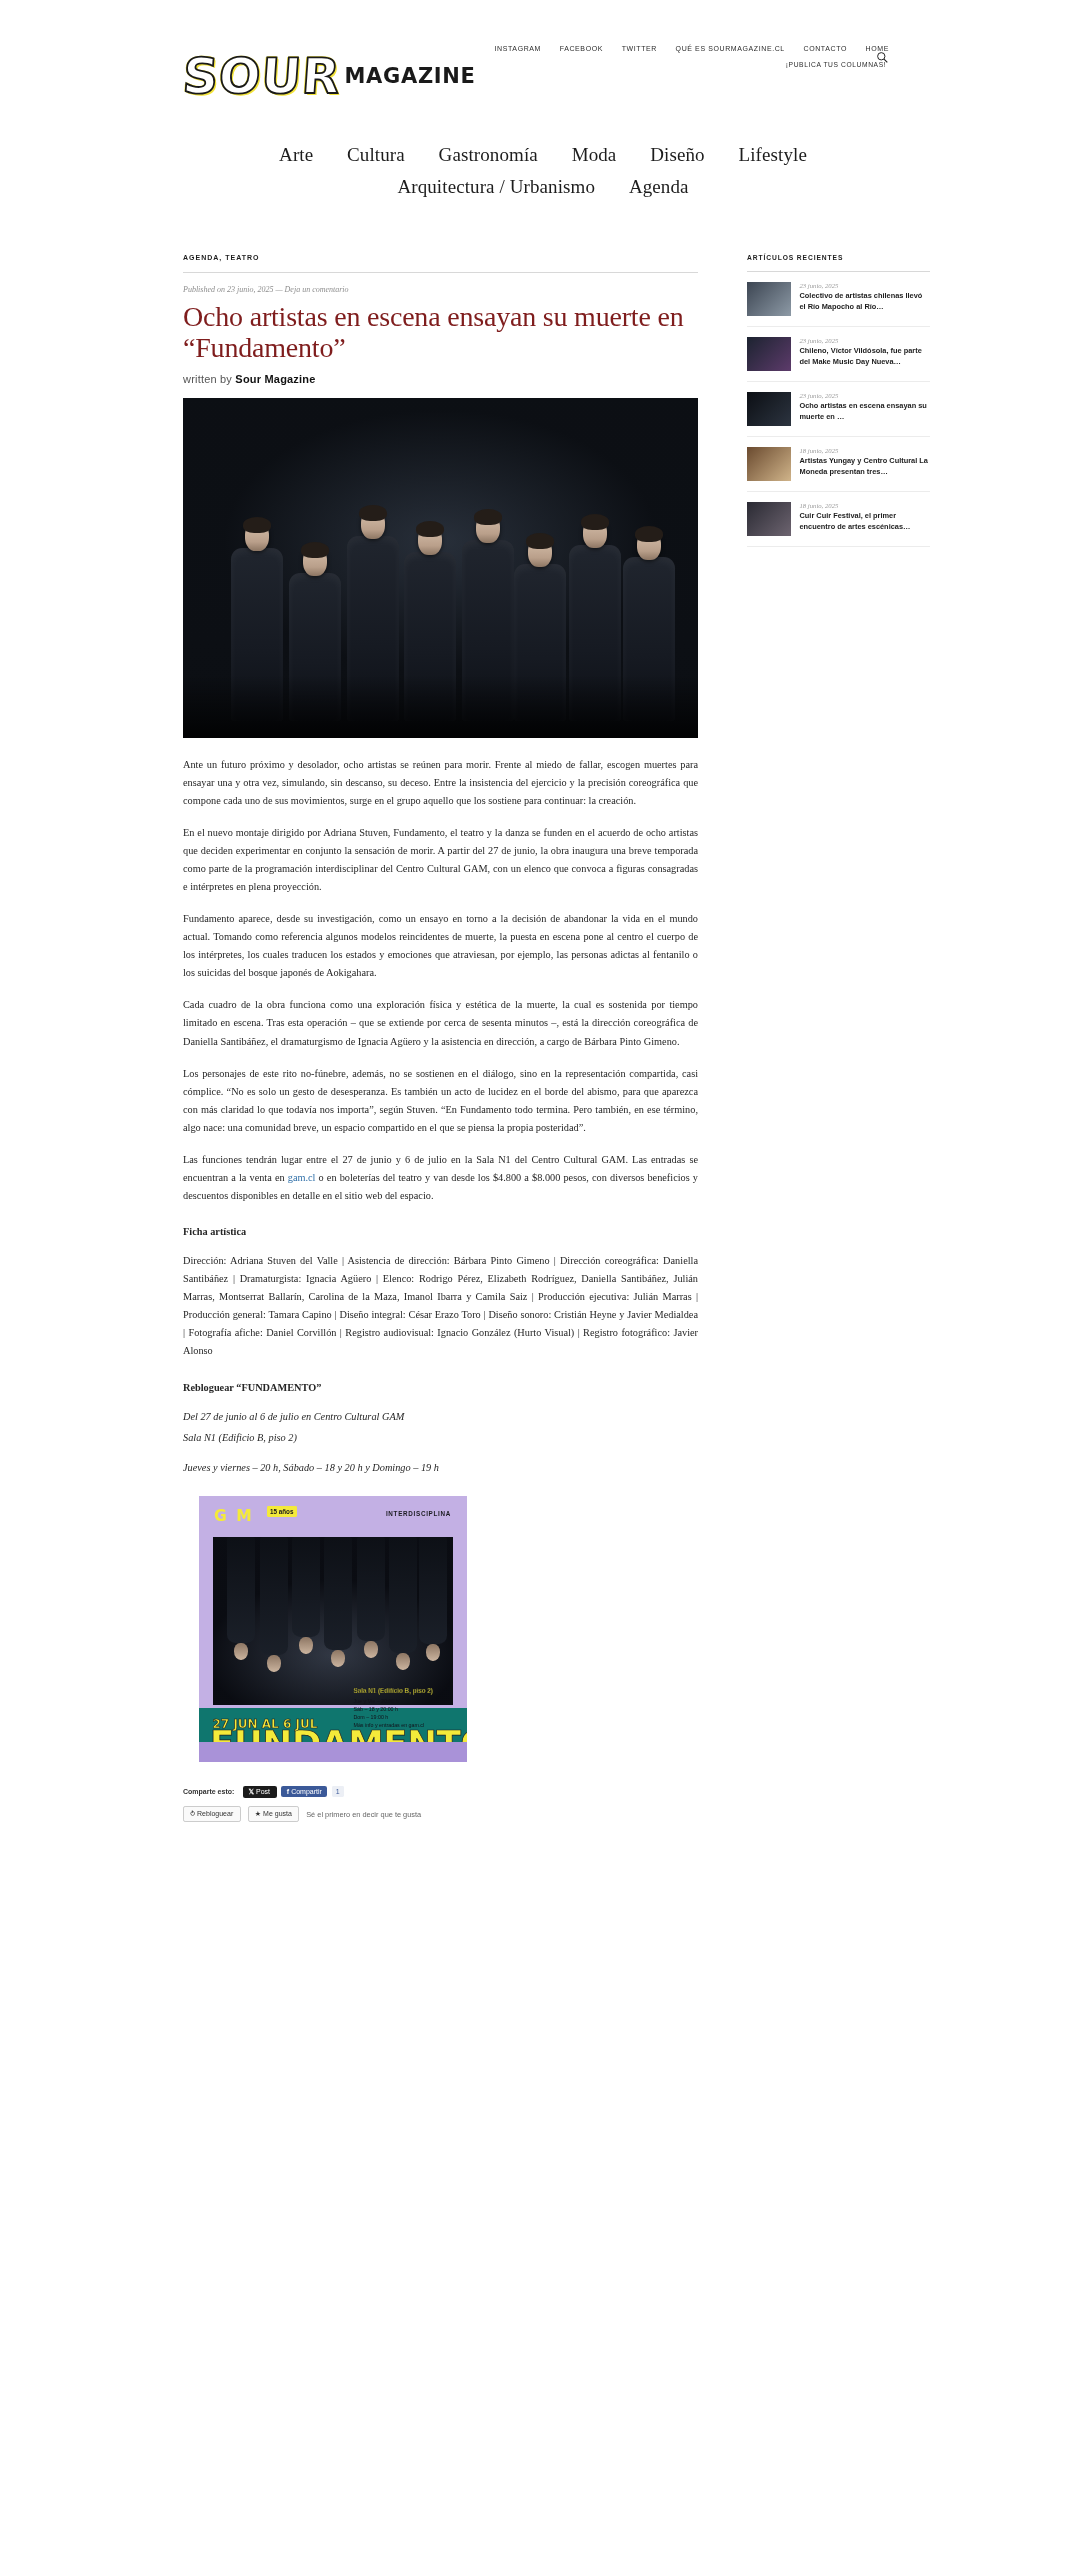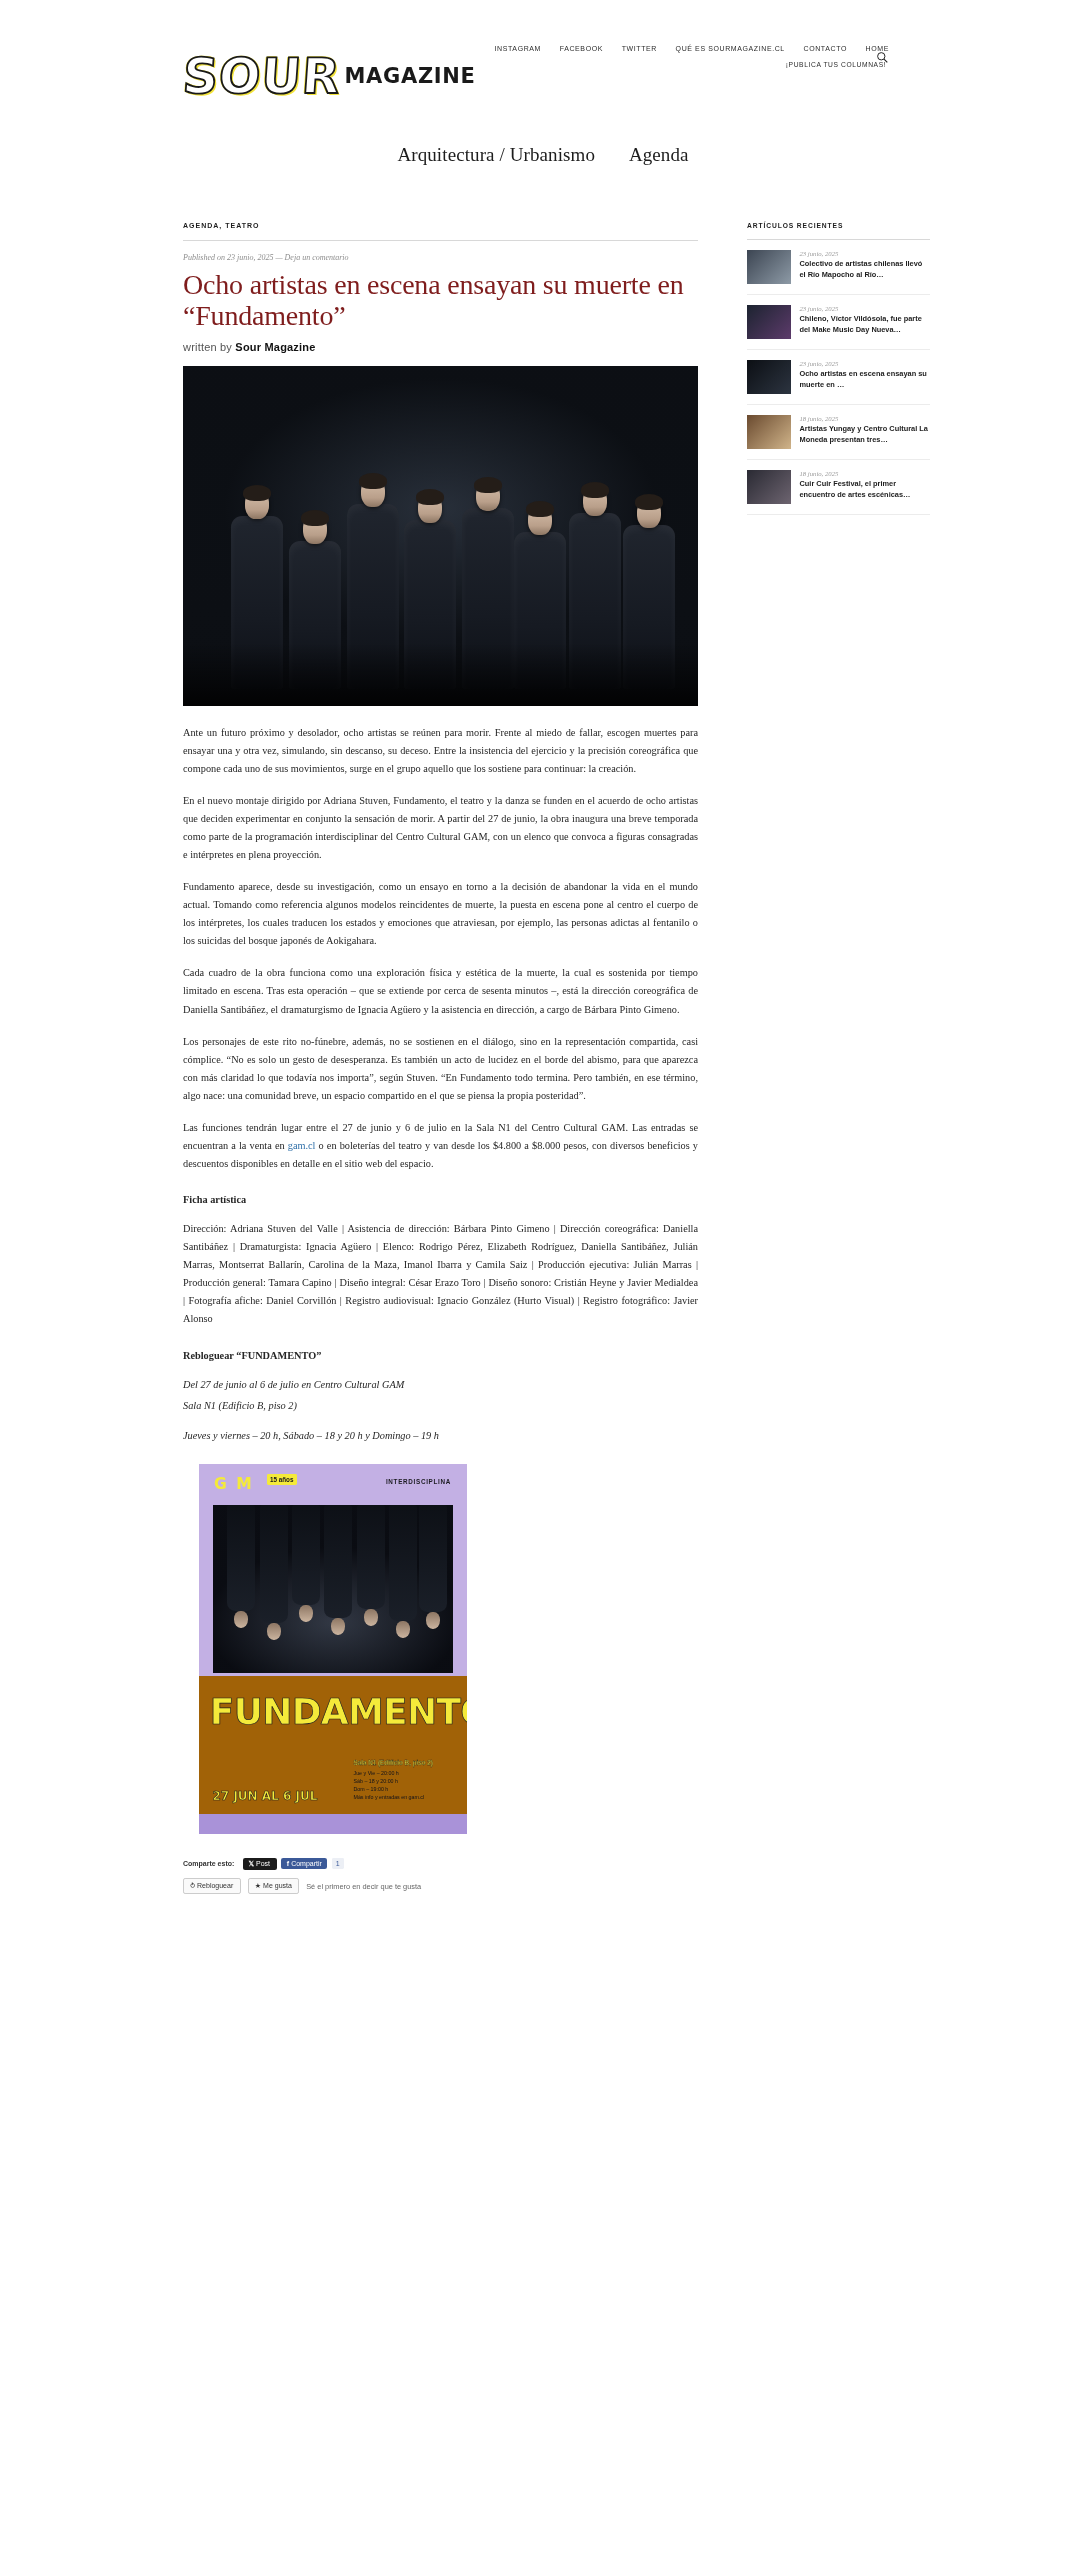--- a/index.html
+++ b/index.html
@@ -236,23 +236,23 @@
   .article-body a { color: #2f6fa8; text-decoration: none; }
   .sec-head {
     font-weight: bold;
     margin: 18.3px 0 11.3px 0 !important;
   }
   .ital-line { font-style: italic; margin-bottom: 2.8px !important; }
 
   
   .poster {
     width: 268px;
-    height: 370px;
+    height: 266px;
     margin: 18.3px 0 0 15.5px;
-    background: #a16207;
+    background: #0f766e;
     position: relative;
     overflow: hidden;
   }
   .poster-top {
     position: absolute;
     left: 0; right: 0; top: 0;
     height: 212px;
     background: #c3b0e4;
   }
   .poster-photo {
@@ -476,20 +476,28 @@
         <svg width="12.7" height="12.7" viewBox="0 0 18 18">
           <circle cx="7.5" cy="7.5" r="5.2" fill="none" stroke="#222" stroke-width="1.4"></circle>
           <line x1="11.4" y1="11.4" x2="16" y2="16" stroke="#222" stroke-width="1.6"></line>
         </svg>
       </div>
     </nav>
   </div>
 
   <nav class="main-nav">
     <div class="row">
+      <a href="#">Arte</a>
+      <a href="#">Cultura</a>
+      <a href="#">Gastronomía</a>
+      <a href="#">Moda</a>
+      <a href="#">Diseño</a>
+      <a href="#">Lifestyle</a>
+    </div>
+    <div class="row">
       <a href="#">Arquitectura / Urbanismo</a>
       <a href="#">Agenda</a>
     </div>
   </nav>
 </header>
 
 <div class="page-wrap">
 
   <main class="content-col">
 

